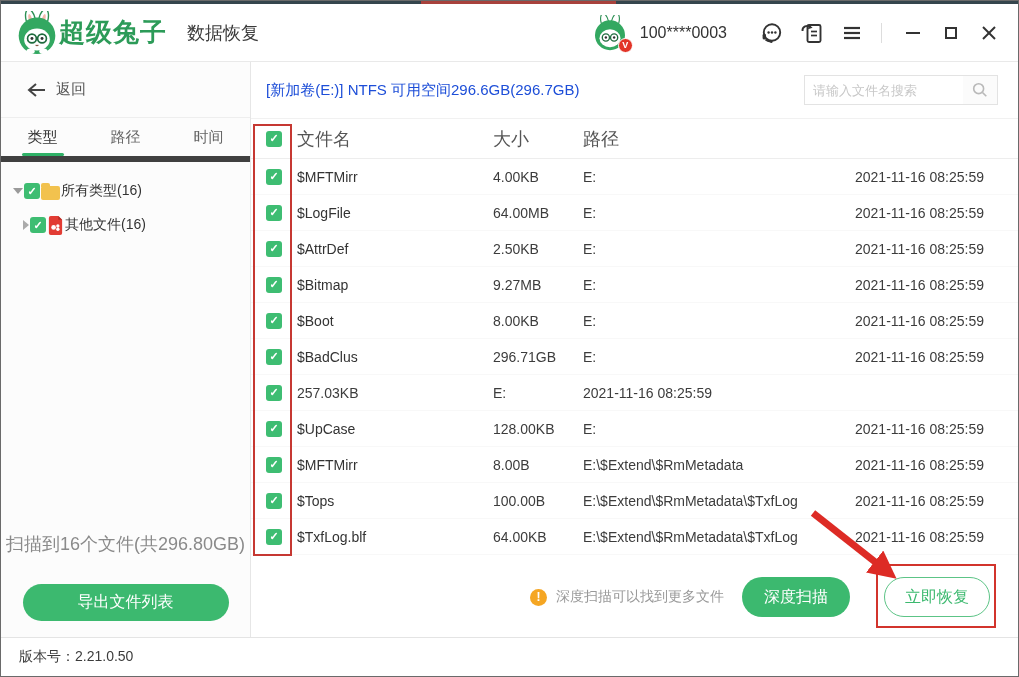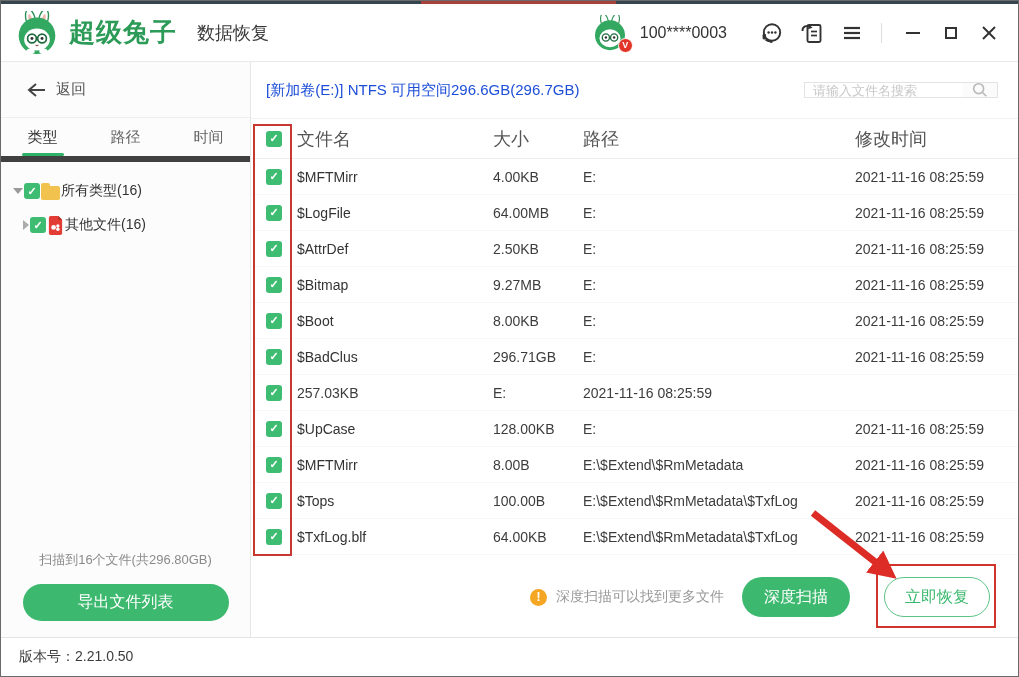--- a/index.html
+++ b/index.html
@@ -12,21 +12,21 @@
     display:flex; flex-direction:column;
   }
   .top-strip {
     height:3px; flex:none;
     background:linear-gradient(to right,#35454d 0 420px,#a8423c 420px 615px,#35454d 615px 100%);
   }
   
   .titlebar { height:58px; flex:none; border-bottom:1px solid #e9e9e9;
     display:flex; align-items:center; padding:0 14px; background:#fff; }
   .logo { width:44px; height:44px; flex:none; }
-  .brand-cn { font-size:26px; font-weight:bold; color:#2c9b58; margin-left:10px;
+  .brand-cn { font-size:26px; font-weight:bold; color:#2c9b58; 
     font-family:"Liberation Serif", serif; letter-spacing:1px; }
   .product { font-size:18px; color:#3a3a3a; margin-left:20px; }
   .titlebar-right { margin-left:auto; display:flex; align-items:center; }
   .avatar { width:36px; height:36px; position:relative; flex:none; }
   .v-badge { position:absolute; right:-5px; bottom:-2px; width:15px; height:15px;
     border-radius:50%; background:#e23427; color:#fff; font-size:9px; font-weight:bold;
     display:flex; align-items:center; justify-content:center; border:1px solid #fff; }
   .account { font-size:16px; color:#333; margin:0 20px 0 12px; }
   .tb-icon { width:30px; height:30px; display:flex; align-items:center; justify-content:center;
     margin-left:10px; cursor:pointer; }
@@ -59,30 +59,30 @@
   .caret-right { width:0; height:0; border-top:5px solid transparent;
     border-bottom:5px solid transparent; border-left:6px solid #ababab; }
   .cb { width:16px; height:16px; flex:none; background:#3ebd72; border-radius:3px;
     display:flex; align-items:center; justify-content:center; cursor:pointer; }
   .cb::after { content:"✓"; color:#fff; font-size:11px; font-weight:bold; line-height:1; }
   .folder-icon { width:19px; height:14px; background:#f2c24e; border-radius:2px;
     position:relative; margin-top:3px; flex:none; }
   .folder-icon::before { content:""; position:absolute; top:-3px; left:0; width:9px; height:4px;
     background:#f2c24e; border-radius:2px 2px 0 0; }
   .sidebar-bottom { margin-top:auto; padding-bottom:16px; text-align:center; }
-  .scan-summary { font-size:13px; color:#8a8a8a; margin-bottom:15px; }
+  .scan-summary { font-size:18px; color:#8a8a8a; margin-bottom:28px; }
   .export-btn { width:206px; height:37px; border-radius:19px; background:#3cb96f; color:#fff;
     font-size:16px; border:none; cursor:pointer; font-family:inherit; }
 
   
   .main { flex:1; display:flex; flex-direction:column; background:#fff; min-width:0; }
   .info-bar { height:57px; flex:none; display:flex; align-items:center;
     padding:0 20px 0 15px; border-bottom:1px solid #f1f1f1; }
   .volume-info { font-size:15px; color:#1d4ed8; }
-  .search-box { margin-left:auto; display:flex; align-items:stretch; height:16px; width:194px;
+  .search-box { margin-left:auto; display:flex; align-items:stretch; height:30px; width:194px;
     border:1px solid #e3e3e3; background:#fff; }
   .search-input { border:none; outline:none; flex:1; min-width:0; padding:0 8px;
     font-size:13px; color:#333; font-family:inherit; background:transparent; }
   .search-input::placeholder { color:#c8c8c8; }
   .search-icon-btn { width:34px; display:flex; align-items:center; justify-content:center;
     cursor:pointer; background:#fbfbfb; }
 
   .table-header { display:grid; grid-template-columns:46px 196px 90px 272px 1fr;
     height:40px; flex:none; align-items:center; border-bottom:1px solid #ededed;
     color:#555; font-size:18px; }
@@ -273,21 +273,20 @@
         </div>
       </div>
 
       <div class="table-header">
         <span class="cell-check">
             <span class="cb"></span>
           </span>
         <span class="cell">文件名</span>
         <span class="cell">大小</span>
         <span class="cell">路径</span>
-        <span class="cell">修改时间</span>
       </div>
 
       <div>
         <div class="table-row">
           <span class="cell-check">
               <span class="cb"></span>
             </span>
           <span class="cell cell-name">$MFTMirr</span>
           <span class="cell">4.00KB</span>
           <span class="cell">E:</span>

